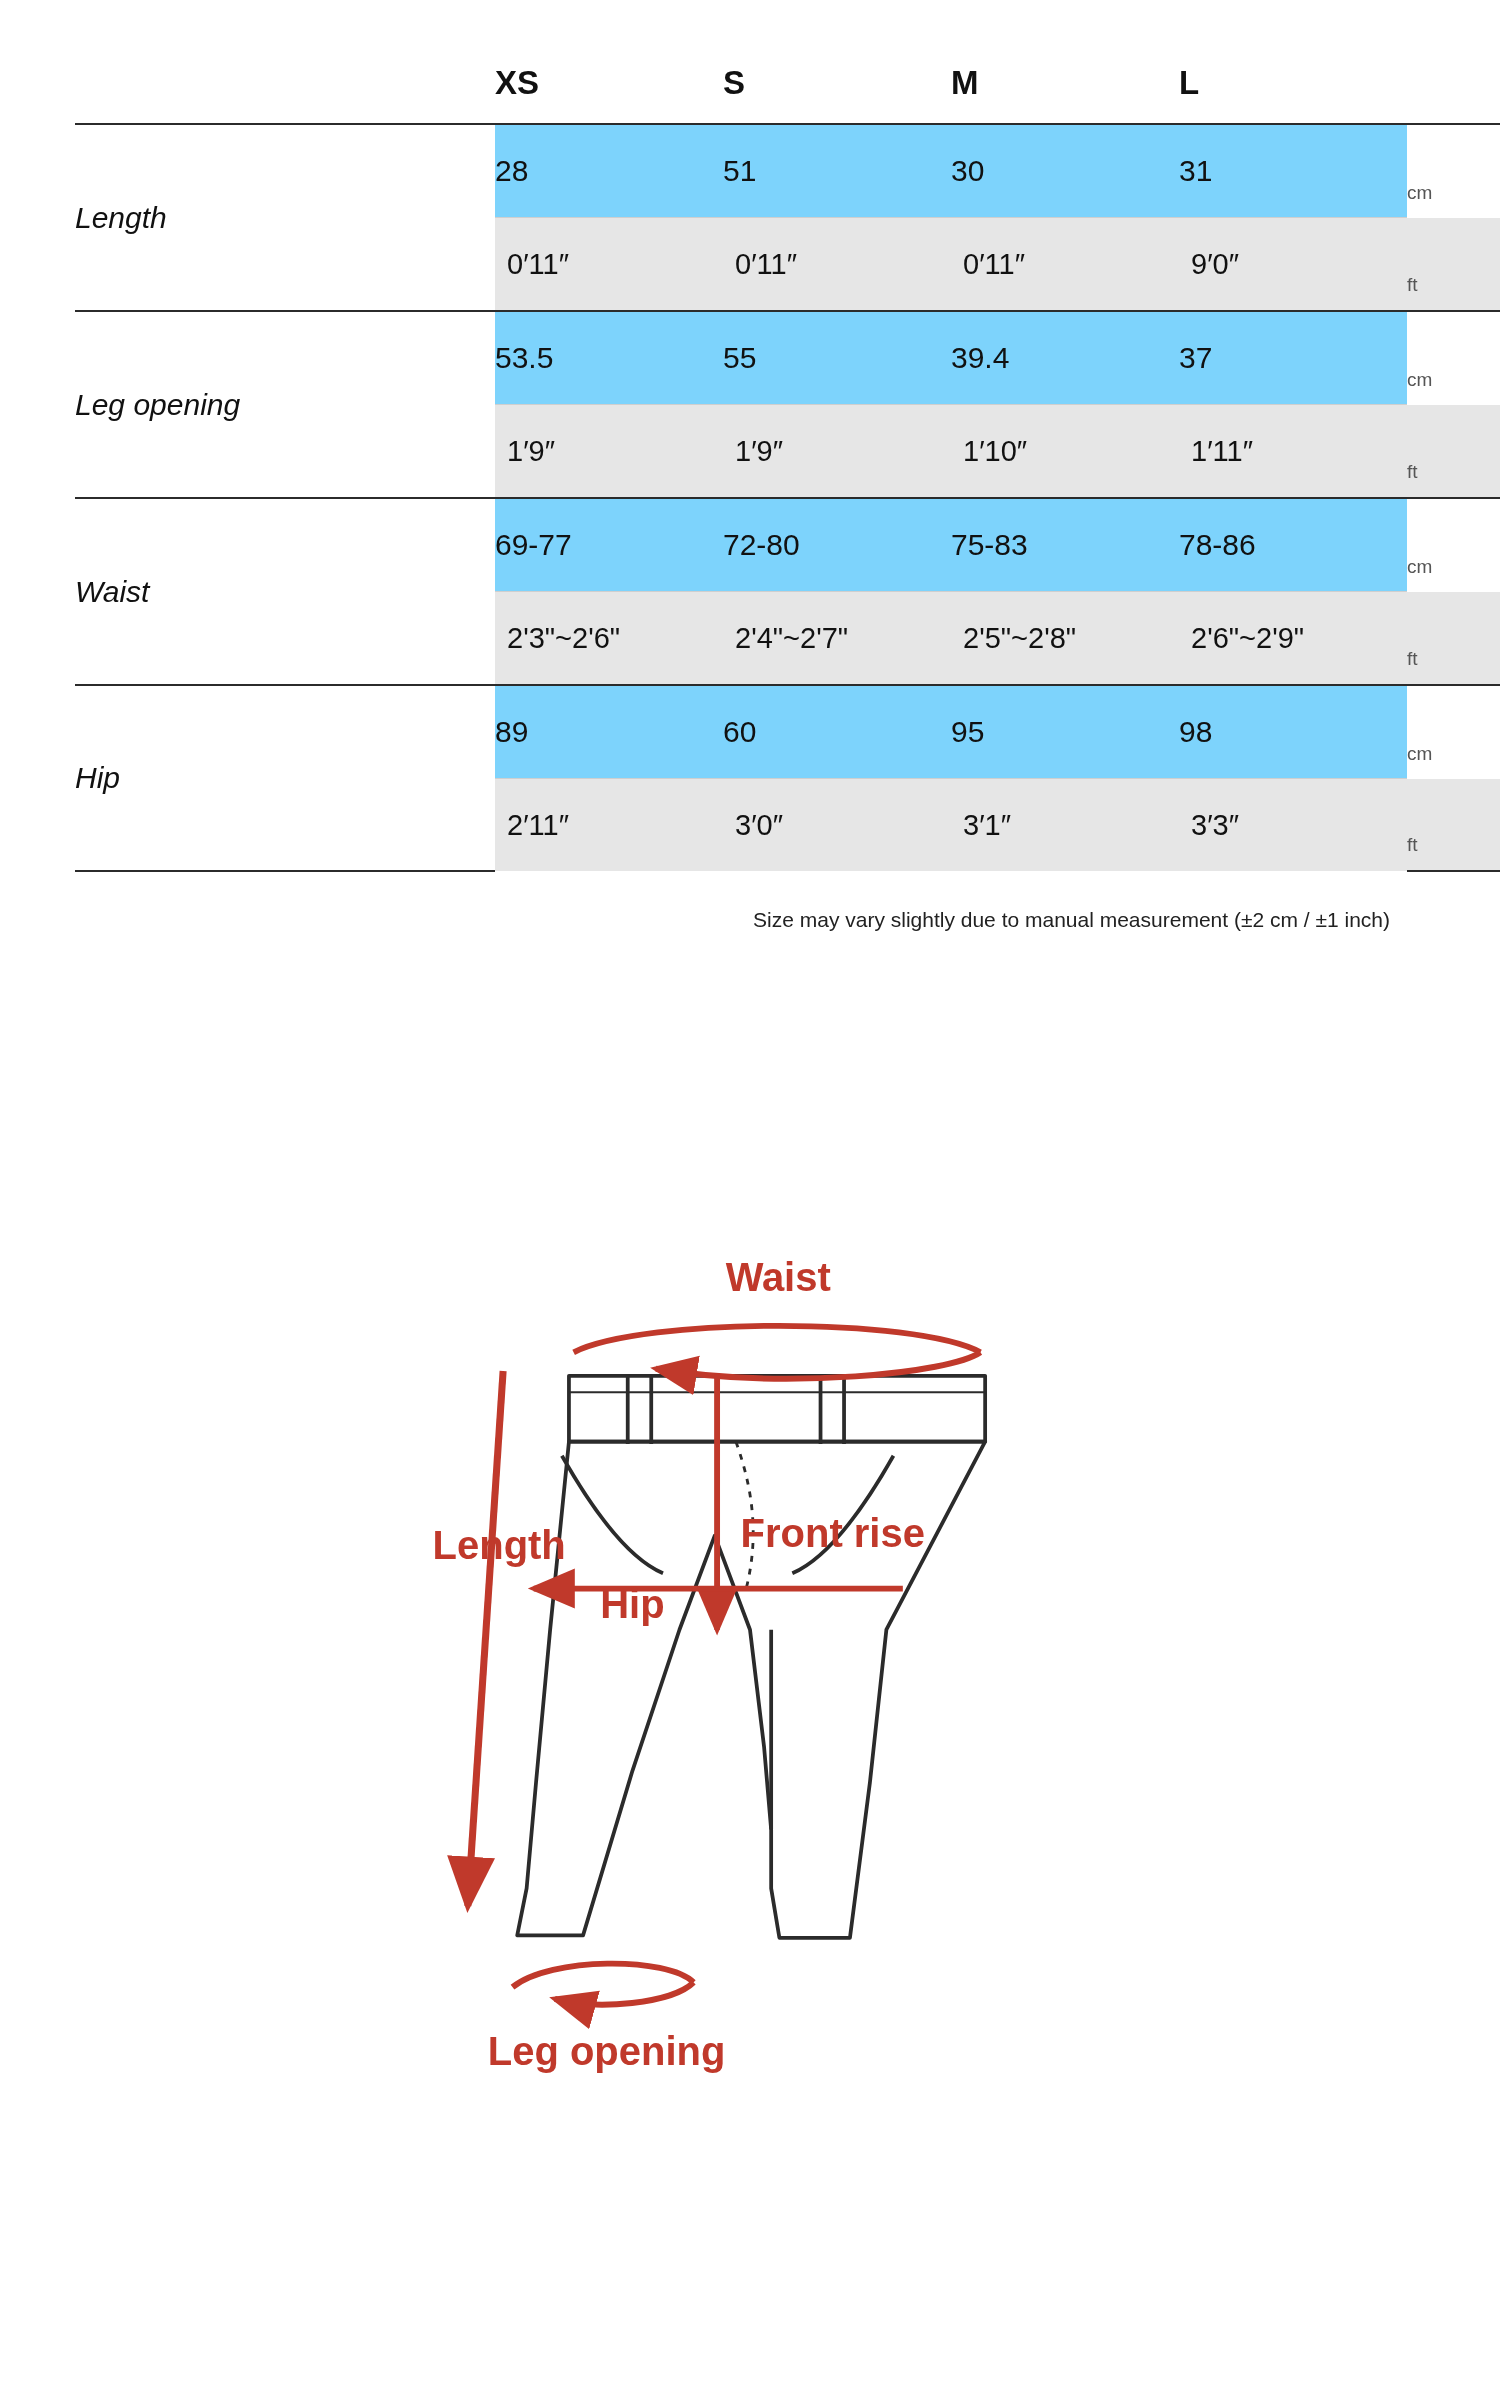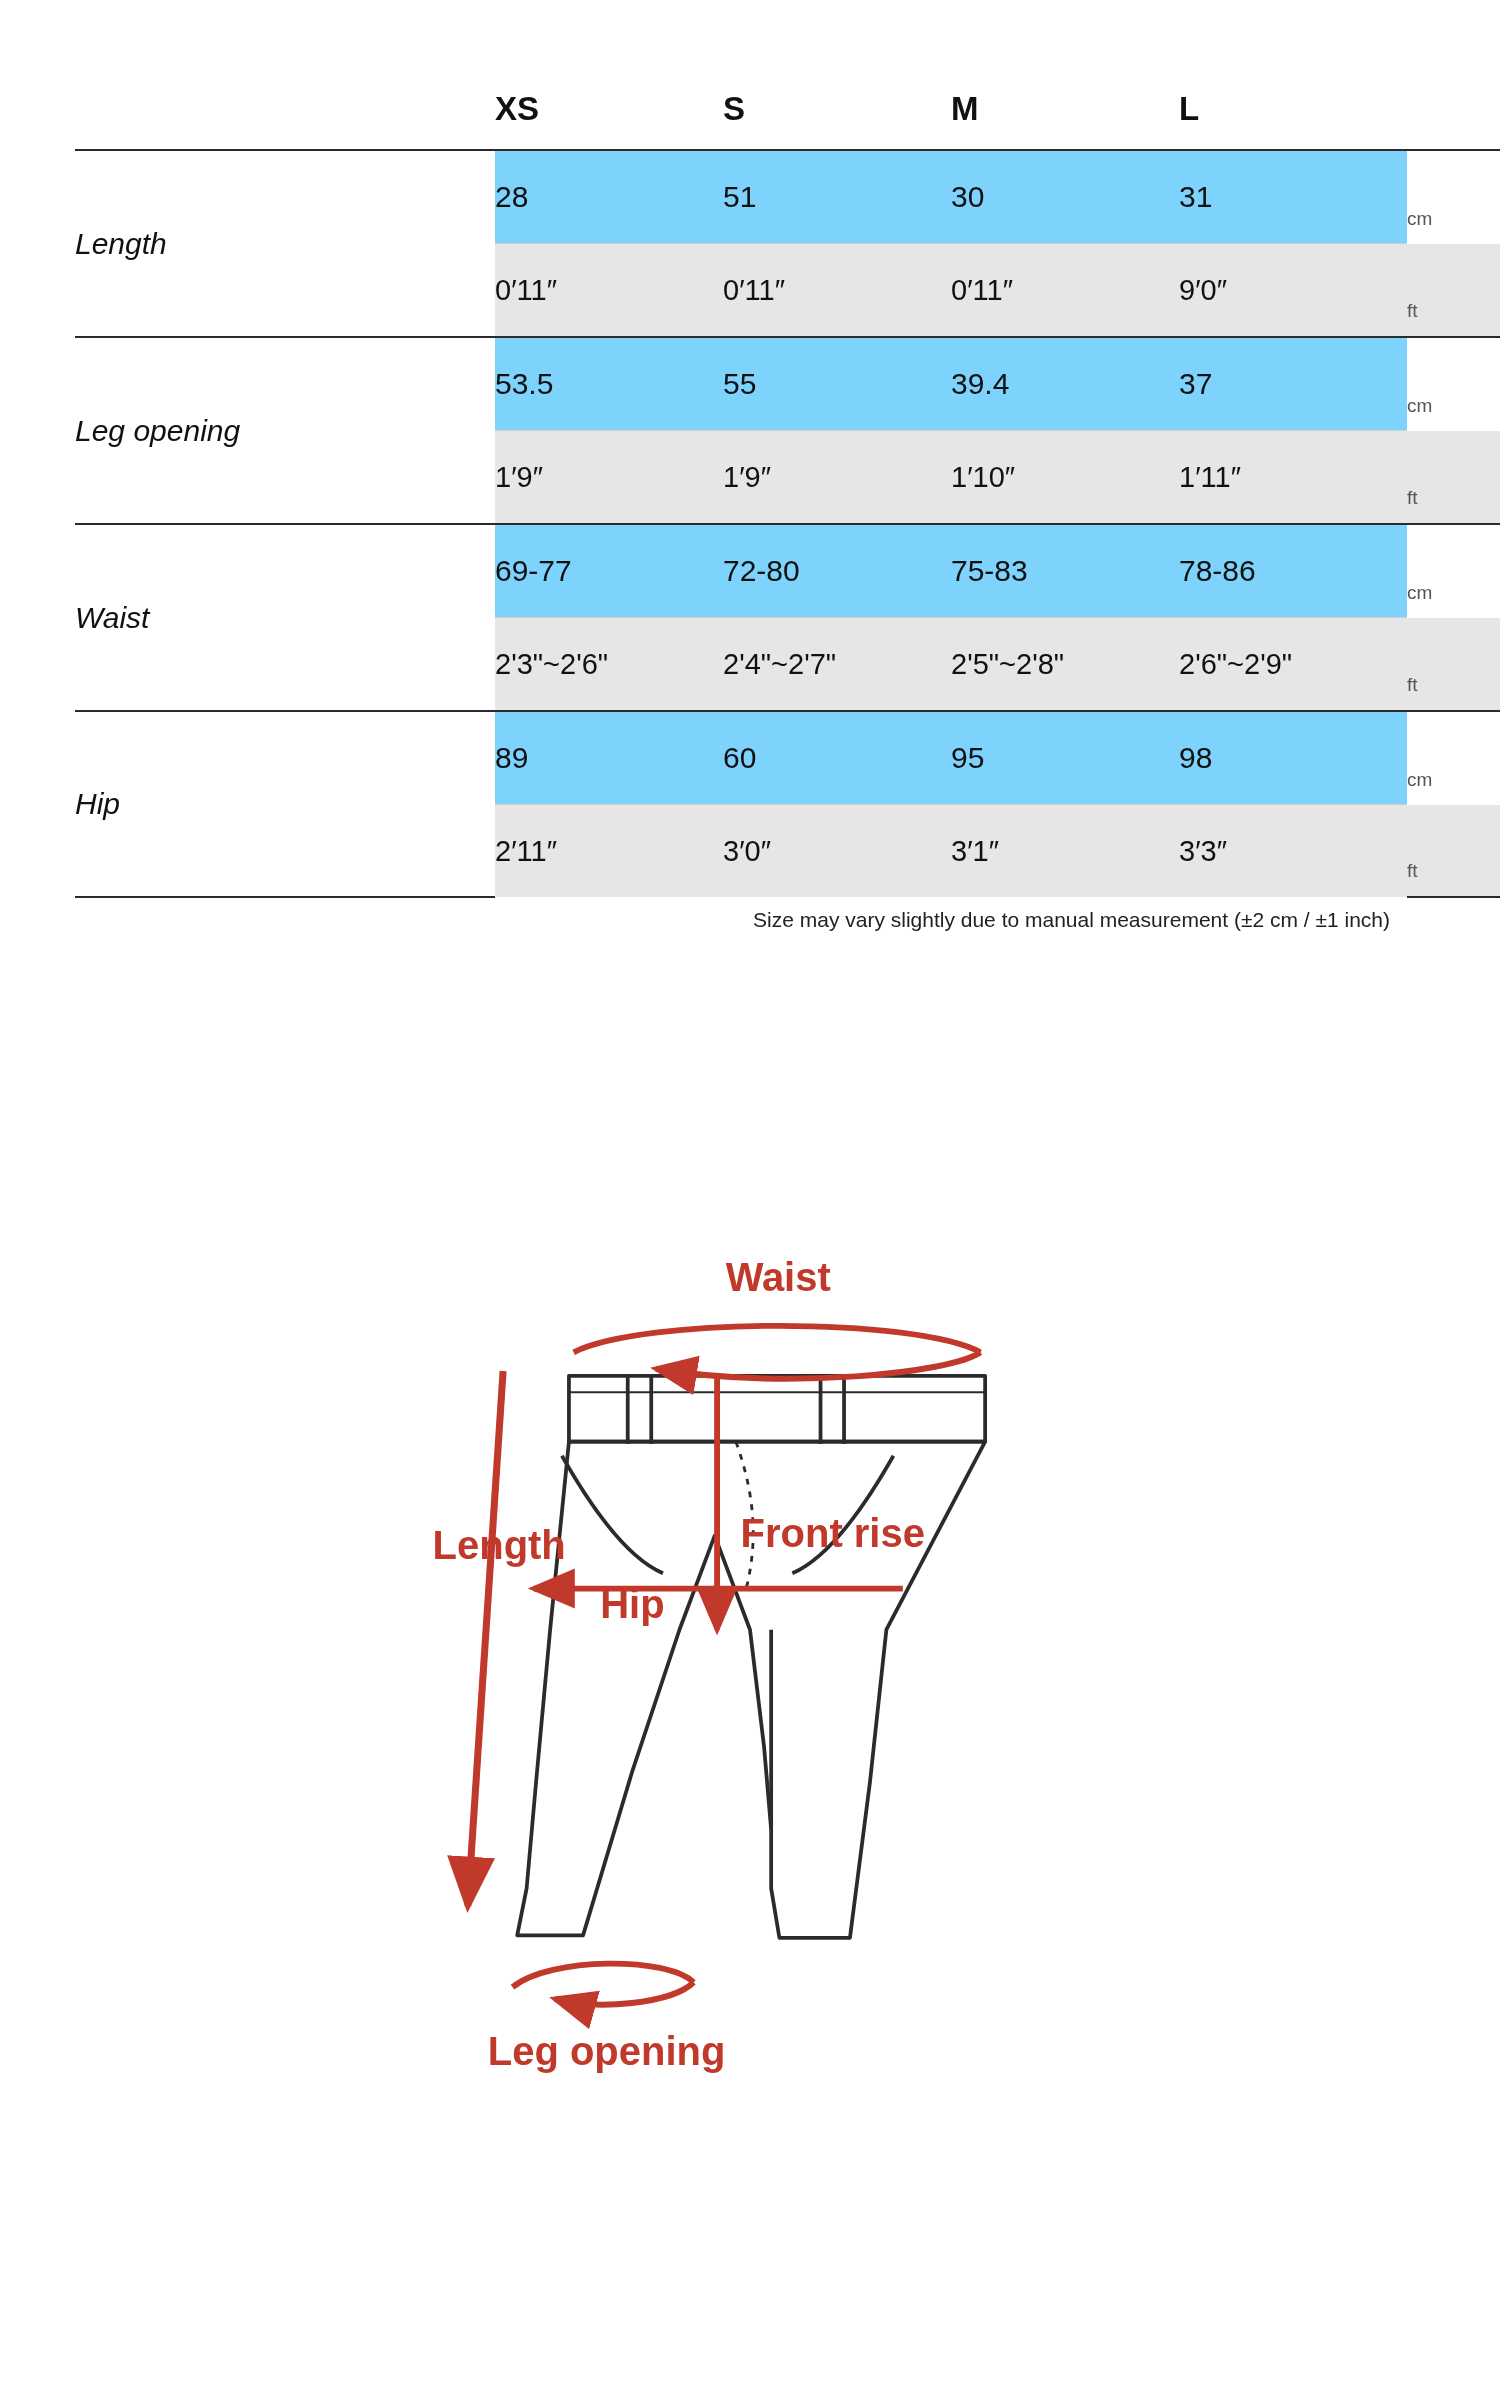--- a/index.html
+++ b/index.html
@@ -19,21 +19,21 @@
   .page {
     width: 1500px;
     height: 2400px;
     position: relative;
   }
 
   
   .table-wrap {
     position: absolute;
     left: 75px;
-    top: 69px;
+    top: 43px;
     width: 1385px;
   }
 
   table.size-table {
     border-collapse: collapse;
     width: 1385px;
     table-layout: fixed;
   }
 
   table.size-table col.c-label { width: 420px; }
@@ -79,20 +79,21 @@
   td.val.sub {
     font-size: 29px;
   }
 
   tr.cm-row td.val {
     background: #7dd3fc;
     border-bottom: 1px solid #cfcfcf;
   }
   tr.ft-row td.val {
     background: #e6e6e6;
+    padding-left: 12px;
   }
   tr.ft-row.last td.val {
     border-bottom: none;
   }
 
   td.unit {
     font-size: 19px;
     color: #555;
     text-align: left;
     padding-left: 14px;

